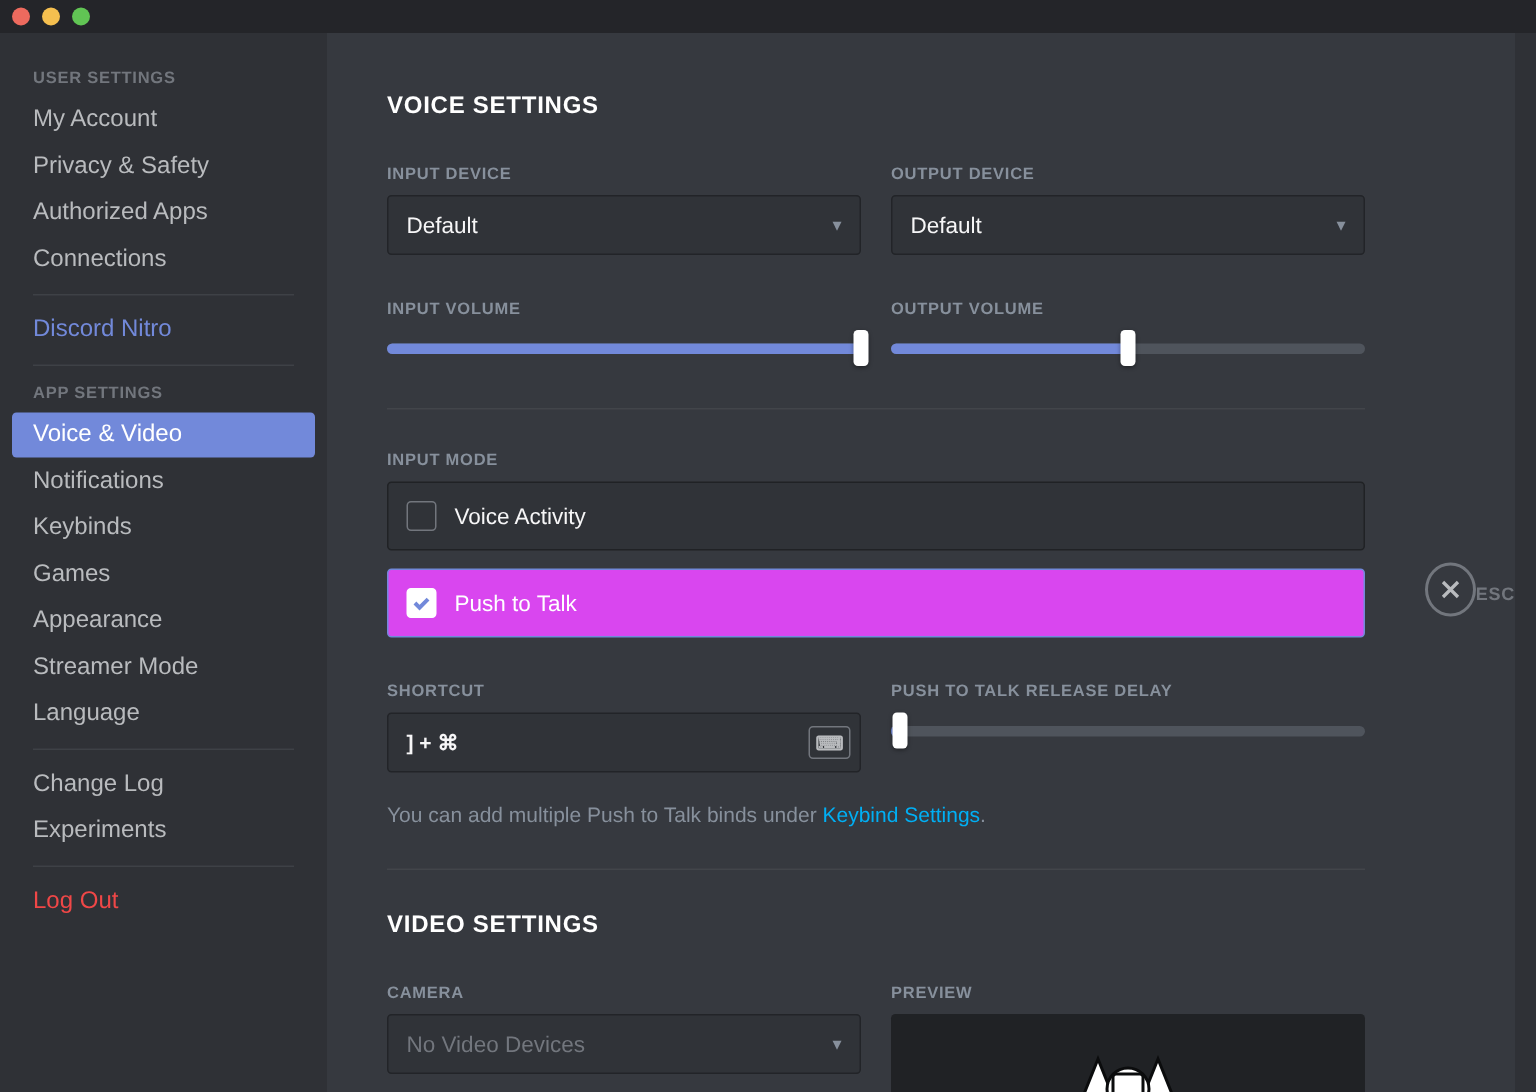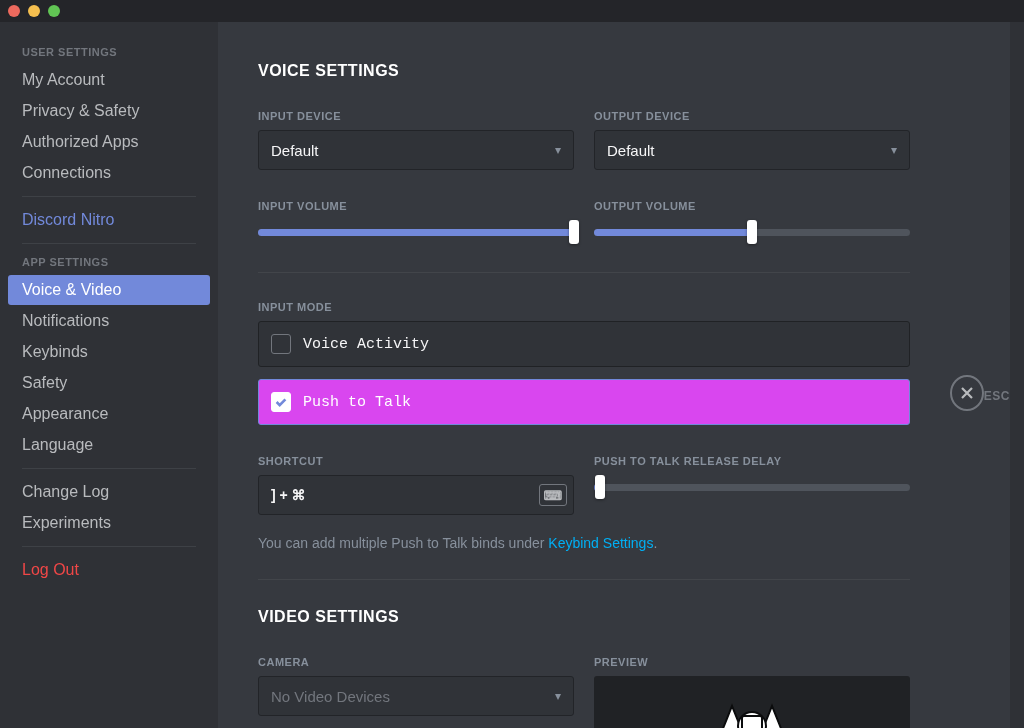--- a/index.html
+++ b/index.html
@@ -30,21 +30,21 @@
   .field-label { color:#87909c; font-size:11px; font-weight:700; letter-spacing:0.5px; margin-bottom:8px; text-transform:uppercase; }
   .select { background:#303338; border:1px solid #222428; border-radius:3px; height:40px; display:flex; align-items:center; justify-content:space-between; padding:0 12px; color:#f6f6f7; font-size:15px; cursor:pointer; }
   .select.disabled { color:#72767d; cursor:default; }
   .chev { color:#87909c; font-size:12px; }
   .slider { position:relative; height:24px; display:flex; align-items:center; }
   .track { position:absolute; left:0; right:0; height:7px; background:#4f545c; border-radius:4px; }
   .fill { position:absolute; left:0; height:7px; background:#7289da; border-radius:4px; }
   .thumb { position:absolute; width:10px; height:24px; background:#fff; border-radius:3px; top:0; transform:translateX(-50%); box-shadow:0 1px 3px rgba(0,0,0,.4); }
   .divider { height:1px; background:#42454a; margin:28px 0; }
   .radio-group { display:flex; flex-direction:column; gap:12px; margin-top:2px; }
-  .radio-opt { display:flex; align-items:center; gap:12px; height:46px; border:1px solid #202225; background:#303338; border-radius:3px; padding:0 12px; cursor:pointer; color:#f6f6f7; font-size:15px;font-family:Liberation Mono, monospace; }
+  .radio-opt { display:flex; align-items:center; gap:12px; height:46px; border:1px solid #202225; background:#303338; border-radius:3px; padding:0 12px; cursor:pointer; color:#f6f6f7; font-size:15px; }
   .radio-opt.selected { background:#d946ef; border-color:#7289da; color:#fff; }
   .chkbox { width:20px; height:20px; border:1px solid #72767d; border-radius:3px; display:flex; align-items:center; justify-content:center; background:transparent; }
   .radio-opt.selected .chkbox { background:#fff; border-color:#fff; }
   .chkbox svg { width:14px; height:14px; stroke:#7289da; stroke-width:3; display:none; }
   .radio-opt.selected .chkbox svg { display:block; }
   .shortcut-box { background:#303338; border:1px solid #222428; border-radius:3px; height:40px; display:flex; align-items:center; justify-content:space-between; padding:0 6px 0 12px; color:#f6f6f7; font-size:14px; font-weight:700; }
   .kb-icon { width:28px; height:22px; border:1px solid #72767d; border-radius:3px; display:flex; align-items:center; justify-content:center; color:#b9bbbe; font-size:13px; }
   .hint { color:#87909c; font-size:14px; margin-top:20px; }
   .hint a { color:#00aff4; text-decoration:none; cursor:pointer; }
   .spacer-sm { height:20px; }
@@ -67,22 +67,23 @@
     <div class="side-item">Privacy &amp; Safety</div>
     <div class="side-item">Authorized Apps</div>
     <div class="side-item">Connections</div>
     <div class="side-sep"></div>
     <div class="side-item nitro">Discord Nitro</div>
     <div class="side-sep"></div>
     <div class="side-header">APP SETTINGS</div>
     <div class="side-item selected">Voice &amp; Video</div>
     <div class="side-item">Notifications</div>
     <div class="side-item">Keybinds</div>
-    <div class="side-item">Safety</div>
+    <div class="side-item">Games</div>
     <div class="side-item">Appearance</div>
+    <div class="side-item">Streamer Mode</div>
     <div class="side-item">Language</div>
     <div class="side-sep"></div>
     <div class="side-item">Change Log</div>
     <div class="side-item">Experiments</div>
     <div class="side-sep"></div>
     <div class="side-item logout">Log Out</div>
   </div>
 
   <div class="content-wrap">
     <div class="content">

